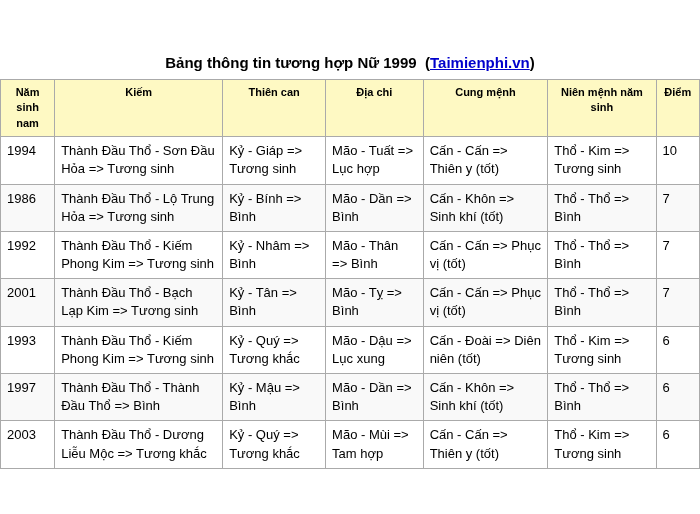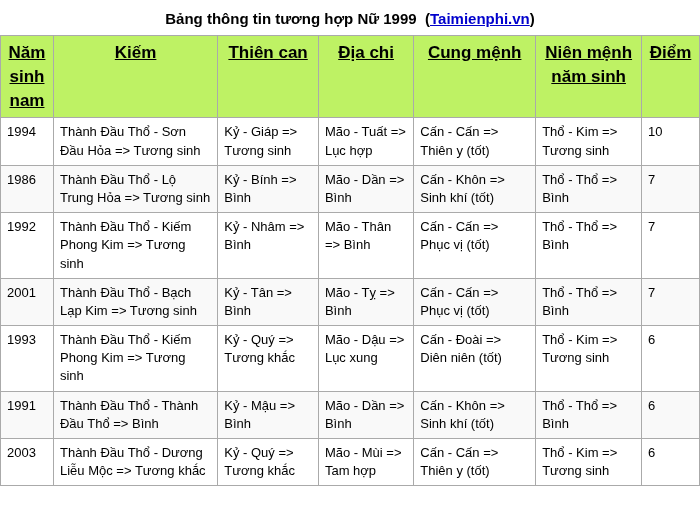--- a/index.html
+++ b/index.html
@@ -8,41 +8,41 @@
       font-size: 13px;
       background: #fff;
       color: #000;
       width: 700px;
     }
     .page-title {
       text-align: center;
       font-weight: bold;
       font-size: 15px;
       padding: 10px 0 8px 0;
+      margin-top: 44px;
     }
     .page-title a {
       color: #0000cc;
       text-decoration: underline;
     }
     table {
       width: 100%;
       border-collapse: collapse;
       border: 1px solid #aaa;
     }
     th, td {
       border: 1px solid #aaa;
       padding: 5px 6px;
       vertical-align: top;
       line-height: 1.4;
     }
     thead th {
-      background: #bef264;
+      background: #fef9c3;
       font-weight: bold;
-      font-size: 17px;
-      text-decoration: underline;
+      font-size: 11px;
     }
     tbody tr:nth-child(even) {
       background: #f9f9f9;
     }
     tbody tr:nth-child(odd) {
       background: #fff;
     }
     .col-year { width: 50px; }
     .col-menh { width: 155px; }
     .col-thiencan { width: 95px; margin-left: 44px; }
@@ -111,21 +111,21 @@
       <tr>
         <td>1993</td>
         <td>Thành Đầu Thổ - Kiếm Phong Kim =&gt; Tương sinh</td>
         <td>Kỷ - Quý =&gt; Tương khắc</td>
         <td>Mão - Dậu =&gt; Lục xung</td>
         <td>Cấn - Đoài =&gt; Diên niên (tốt)</td>
         <td>Thổ - Kim =&gt; Tương sinh</td>
         <td>6</td>
       </tr>
       <tr>
-        <td>1991</td>
+        <td>1997</td>
         <td>Thành Đầu Thổ - Thành Đầu Thổ =&gt; Bình</td>
         <td>Kỷ - Mậu =&gt; Bình</td>
         <td>Mão - Dần =&gt; Bình</td>
         <td>Cấn - Khôn =&gt; Sinh khí (tốt)</td>
         <td>Thổ - Thổ =&gt; Bình</td>
         <td>6</td>
       </tr>
       <tr>
         <td>2003</td>
         <td>Thành Đầu Thổ - Dương Liễu Mộc =&gt; Tương khắc</td>

